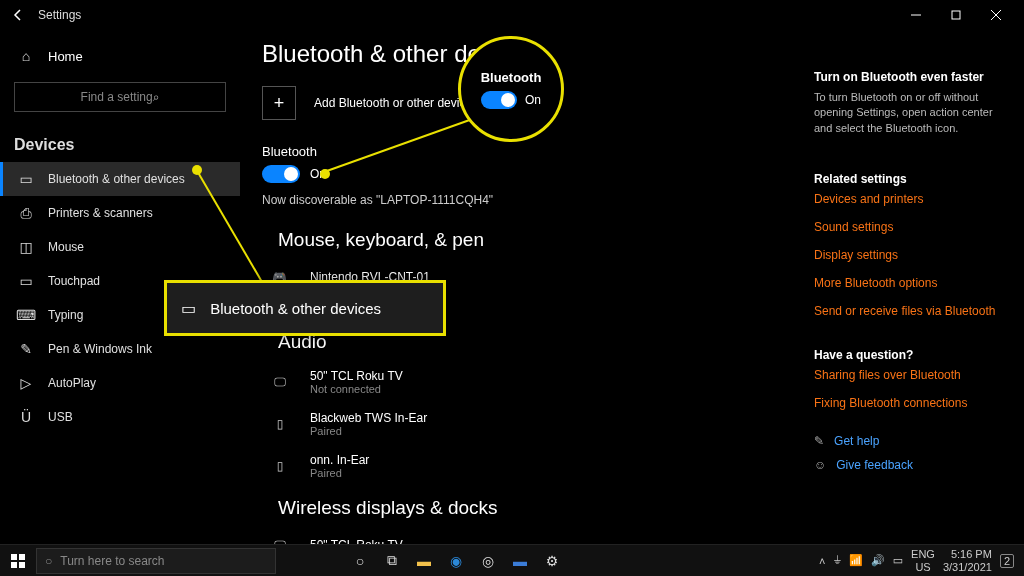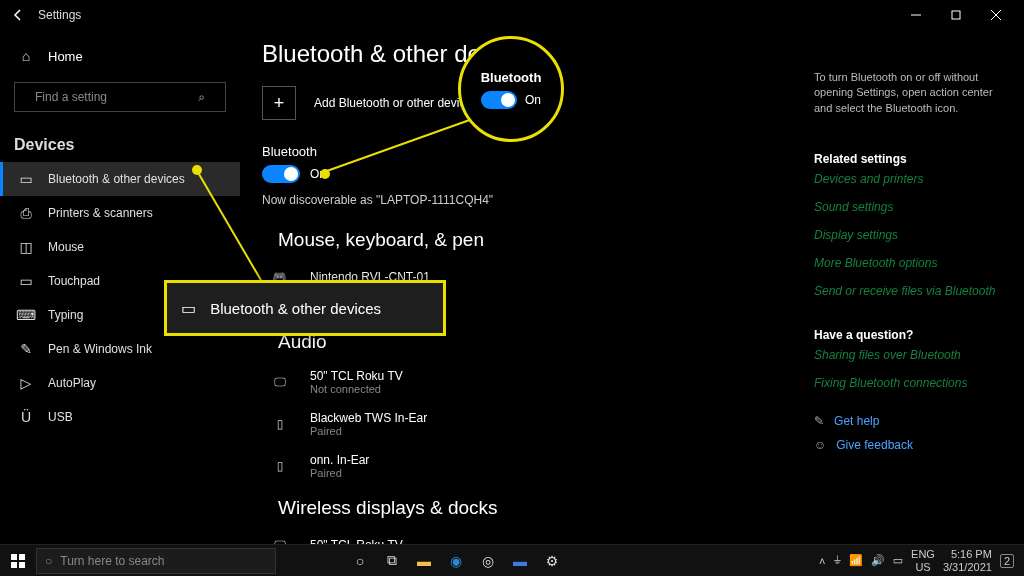--- a/index.html
+++ b/index.html
@@ -6,21 +6,21 @@
   body { width:1024px; height:576px; background:#000; color:#fff; overflow:hidden; position:relative; font-size:12px; }
   .app { display:flex; flex-direction:column; height:100%; }
   .titlebar { height:30px; display:flex; align-items:center; padding:0 8px; }
   .titlebar .back { width:20px; height:20px; display:flex; align-items:center; justify-content:center; margin-right:10px; }
   .titlebar .title { font-size:12px; color:#ddd; }
   .titlebar .win-controls { margin-left:auto; display:flex; gap:0; }
   .titlebar .win-controls div { width:40px; height:28px; display:flex; align-items:center; justify-content:center; color:#fff; }
   .body { flex:1; display:flex; overflow:hidden; }
   .sidebar { width:240px; padding:10px 0; display:flex; flex-direction:column; }
   .home { display:flex; align-items:center; gap:14px; padding:8px 18px; font-size:13px; }
-  .search { margin:10px 14px; border:1px solid #444; height:30px; display:flex; align-items:center; padding:0 20px; color:#888; font-size:12px; justify-content:space-between; }
+  .search { margin:10px 14px; border:1px solid #444; height:30px; display:flex; align-items:center; padding:0 20px; color:#888; font-size:12px; justify-content:center; }
   .search .mag { color:#aaa; }
   .section-label { padding:14px 14px 8px; font-size:16px; font-weight:600; color:#ddd; }
   .nav-item { display:flex; align-items:center; gap:14px; padding:9px 18px; font-size:12px; color:#e0e0e0; }
   .nav-item.active { background:#2a2a2a; border-left:3px solid #0a84ff; padding-left:15px; }
   .nav-icon { width:16px; height:16px; display:flex; align-items:center; justify-content:center; font-size:14px; color:#ddd; }
   .main { flex:1; padding:10px 0 0 22px; overflow:hidden; display:flex; }
   .content { flex:1; padding-right:20px; }
   .page-title { font-size:24px; font-weight:400; margin-bottom:18px; }
   .add-row { display:flex; align-items:center; gap:18px; margin-bottom:24px; }
   .add-btn { width:34px; height:34px; border:1px solid #555; display:flex; align-items:center; justify-content:center; font-size:18px; }
@@ -30,21 +30,21 @@
   .toggle .knob { position:absolute; right:2px; top:2px; width:14px; height:14px; border-radius:50%; background:#fff; }
   .discover { font-size:12px; color:#ccc; margin-bottom:22px; }
   .section-head { font-size:19px; font-weight:400; margin:10px 16px 8px; }
   .device { display:flex; align-items:center; gap:16px; padding:8px 4px; }
   .device .dicon { width:28px; height:20px; display:flex; align-items:center; justify-content:center; color:#ccc; }
   .device .dtext .dname { font-size:12px; color:#ffffff; }
   .device .dtext .dsub { font-size:11px; color:#888; }
   .rightcol { width:210px; padding-right:18px; padding-top:30px; font-size:12px; }
   .rightcol .rhead { font-weight:600; margin-bottom:6px; }
   .rightcol .rbody { color:#bbb; font-size:11px; line-height:1.4; margin-bottom:36px; }
-  .rightcol .link { color:#15803d; font-size:12px; margin-bottom:14px; display:block;font-style:italic; }
+  .rightcol .link { color:#f97316; font-size:12px; margin-bottom:14px; display:block; }
   .rightcol .help-row { display:flex; align-items:center; gap:10px; color:#4aa3ff; font-size:12px; margin-bottom:10px; }
   .rightcol .help-row .hicon { color:#aaa; }
   .taskbar { height:32px; background:#111; display:flex; align-items:center; border-top:1px solid #222; }
   .taskbar .start { width:36px; height:32px; display:flex; align-items:center; justify-content:center; }
   .taskbar .search-box { flex:0 0 240px; height:26px; background:#1c1c1c; border:1px solid #333; display:flex; align-items:center; padding:0 8px; color:#888; font-size:12px; gap:8px; margin-right:10px; }
   .taskbar .tray { margin-left:auto; display:flex; align-items:center; gap:8px; padding:0 10px; color:#ccc; font-size:11px; }
   .taskbar .tray .time { text-align:right; line-height:1.1; }
   .taskbar .tb-icons { display:flex; align-items:center; gap:4px; margin-left:60px; }
   .taskbar .tb-icons .tbi { width:28px; height:26px; display:flex; align-items:center; justify-content:center; color:#ddd; font-size:14px; }
   
@@ -185,20 +185,21 @@
         <div class="section-head">Wireless displays &amp; docks</div>
         <div class="device">
           <div class="dicon">🖵</div>
           <div class="dtext">
               <div class="dname">50" TCL Roku TV</div>
             </div>
         </div>
       </div>
 
       <div class="rightcol">
+        <div class="rhead">Turn on Bluetooth even faster</div>
         <div class="rbody">To turn Bluetooth on or off without opening Settings, open action center and select the Bluetooth icon.</div>
 
         <div class="rhead">Related settings</div>
         <span class="link">Devices and printers</span>
         <span class="link">Sound settings</span>
         <span class="link">Display settings</span>
         <span class="link">More Bluetooth options</span>
         <span class="link" style="margin-bottom:30px;">Send or receive files via Bluetooth</span>
 
         <div class="rhead">Have a question?</div>

